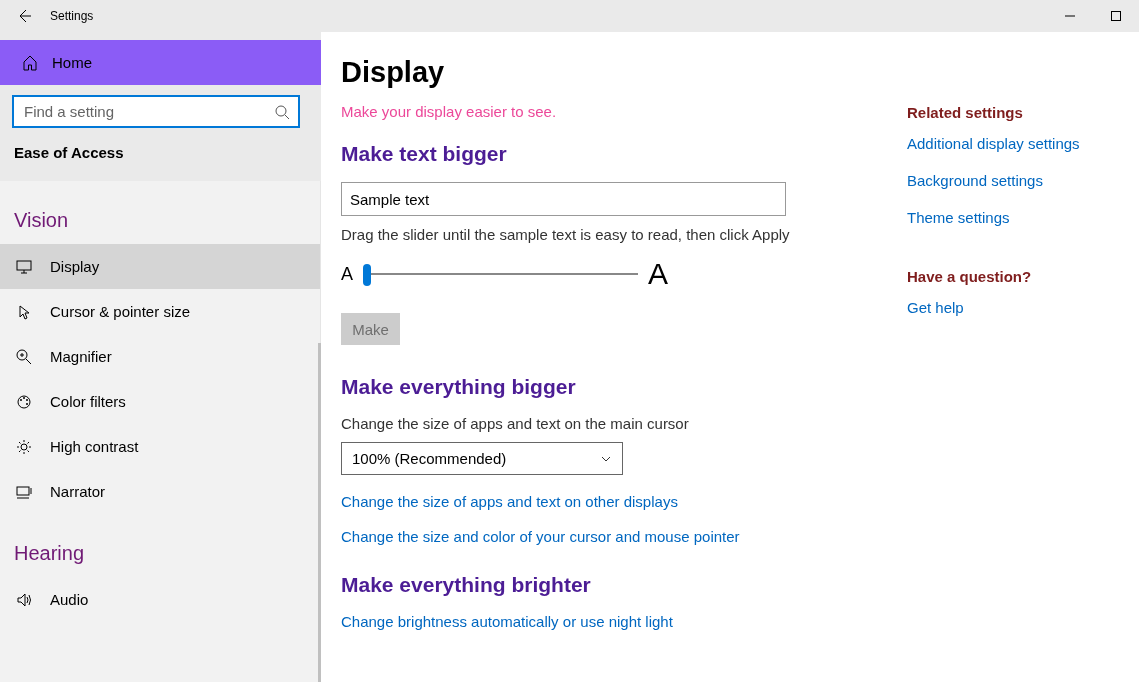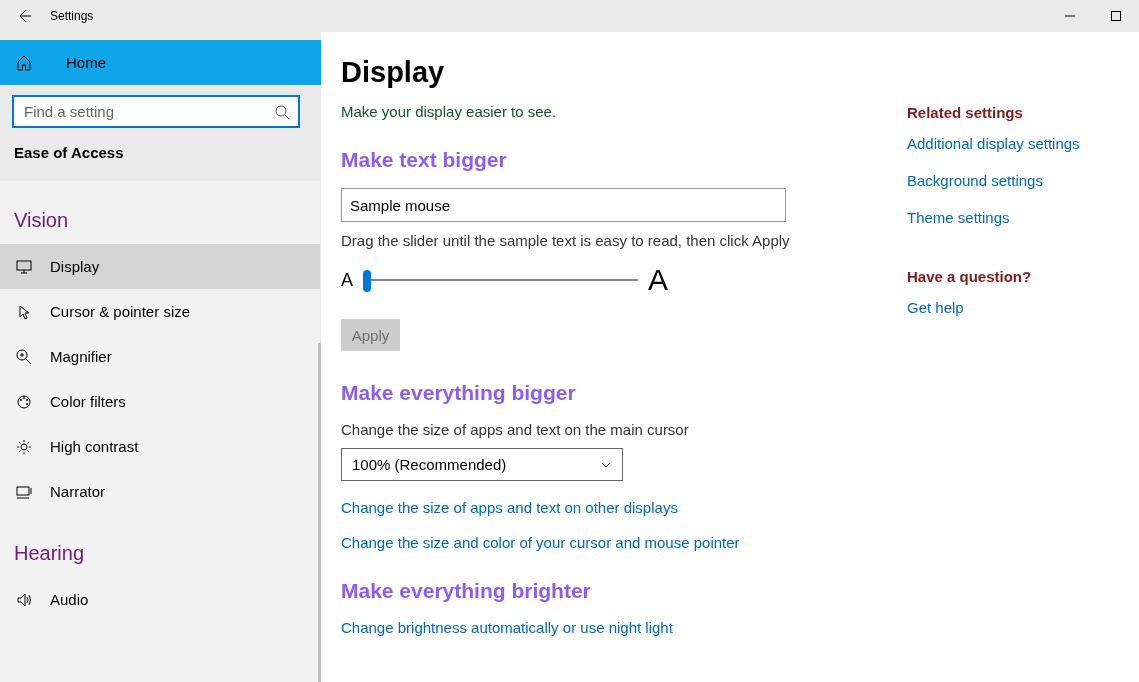--- a/index.html
+++ b/index.html
@@ -10,21 +10,21 @@
 .titlebar-left { display: flex; align-items: center; padding-left: 16px; gap: 18px; width: 321px;}
 .back-btn { width: 16px; height: 16px; display: flex; align-items: center; justify-content: center; cursor: default; }
 .app-title { font-size: 12px; color: #000; }
 .titlebar-right { margin-left: auto; display: flex; }
 .win-btn { width: 46px; height: 32px; display: flex; align-items: center; justify-content: center; }
 .win-btn svg { width: 10px; height: 10px; }
 
 .body-area { display: flex; flex: 1; min-height: 0; }
 
 .sidebar { width: 321px; background: #eaeaea; display: flex; flex-direction: column; padding-top: 8px; }
-.home-row { display: flex; align-items: center; height: 45px; padding-left: 16px; gap: 34px; background: #0ea5e9; }
+.home-row { display: flex; align-items: center; height: 45px; padding-left: 22px; gap: 14px; background: #8b5cf6; }
 .home-row .icon { width: 16px; height: 16px; }
 .home-row .label { font-size: 15px; color: #000; }
 
 .search-wrap { padding: 10px 12px 10px 12px; }
 .search-box { width: 288px; height: 33px; border: 2px solid #0078d7; background: #fff; display: flex; align-items: center; padding: 0 8px 0 10px; }
 .search-box input { flex: 1; border: none; outline: none; font-size: 15px; color: #6b6b6b; background: transparent; }
 .search-box input::placeholder { color: #656565;}
 .search-icon { width: 16px; height: 16px; color: #333; }
 
 .section-title { font-size: 15px; font-weight: 600; padding: 6px 0 0 14px; color: #000; }
@@ -33,23 +33,23 @@
 .group-label { font-size: 20px; color: #701a75; padding: 10px 0 12px 14px; }
 .nav-item { display: flex; align-items: center; height: 45px; padding-left: 16px; gap: 18px; cursor: default; position: relative;}
 .nav-item.active { background: #d5d5d5; }
 .nav-item .icon { width: 16px; height: 16px; color:#000;}
 .nav-item .label { font-size: 15px; color: #000; }
 .scrollbar-track { position: absolute; right: 0; top: 182px; width: 3px; height: 340px; background: #c0c0c0;}
 
 .content { flex: 1; display: flex; padding: 24px 0 0 20px; position: relative;}
 .main-col { width: 570px; }
 .page-title { font-size: 29px; font-weight: 600; color: #000; margin-bottom: 14px; }
-.page-sub { font-size: 15px; color: #14532d; margin-bottom: 28px; }
-
-.sec-head { font-size: 21px; font-weight: 600; color: #8b5cf6; margin-bottom: 16px; }
+.page-sub { font-size: 15px; color: #ec4899; margin-bottom: 22px; }
+
+.sec-head { font-size: 21px; font-weight: 600; color: #4c1d95; margin-bottom: 16px; }
 .sample-box { width: 445px; height: 34px; border: 1px solid #999; display: flex; align-items: center; padding: 0 8px; font-size: 15px; margin-bottom: 10px; }
 .hint { font-size: 15px; color: #333; margin-bottom: 14px; }
 
 .slider-row { display: flex; align-items: center; gap: 10px; margin-bottom: 22px;}
 .small-a { font-size: 18px; }
 .big-a { font-size: 30px; }
 .slider { position: relative; width: 275px; height: 24px; }
 .slider-track { position: absolute; top: 11px; left: 0; width: 100%; height: 2px; background: #888; }
 .slider-thumb { position: absolute; top: 2px; left: 0; width: 8px; height: 22px; background: #0078d7; border-radius: 4px;}
 
@@ -196,32 +196,32 @@
       </div>
     </div>
 
     <div class="content">
       <div class="main-col">
         <div class="page-title">Display</div>
         <div class="page-sub">Make your display easier to see.</div>
 
         <div class="sec-head">Make text bigger</div>
         <div class="sample-box">
-            <span>Sample mouse</span>
+            <span>Sample text</span>
           </div>
         <div class="hint">Drag the slider until the sample text is easy to read, then click Apply</div>
         <div class="slider-row">
           <span class="small-a">A</span>
           <div class="slider">
             <div class="slider-track"></div>
             <div class="slider-thumb"></div>
           </div>
           <span class="big-a">A</span>
         </div>
-        <button class="apply-btn" disabled="">Apply</button>
+        <button class="apply-btn" disabled="">Make</button>
 
         <div class="sec-head">Make everything bigger</div>
         <div class="hint" style="margin-bottom:4px;">Change the size of apps and text on the main cursor</div>
         <div class="dropdown">
           <span>100% (Recommended)</span>
           <span class="chev">
               <svg viewBox="0 0 12 12">
                 <path d="M2 4 L6 8 L10 4" stroke="#333" stroke-width="1" fill="none"></path>
               </svg>
             </span>

